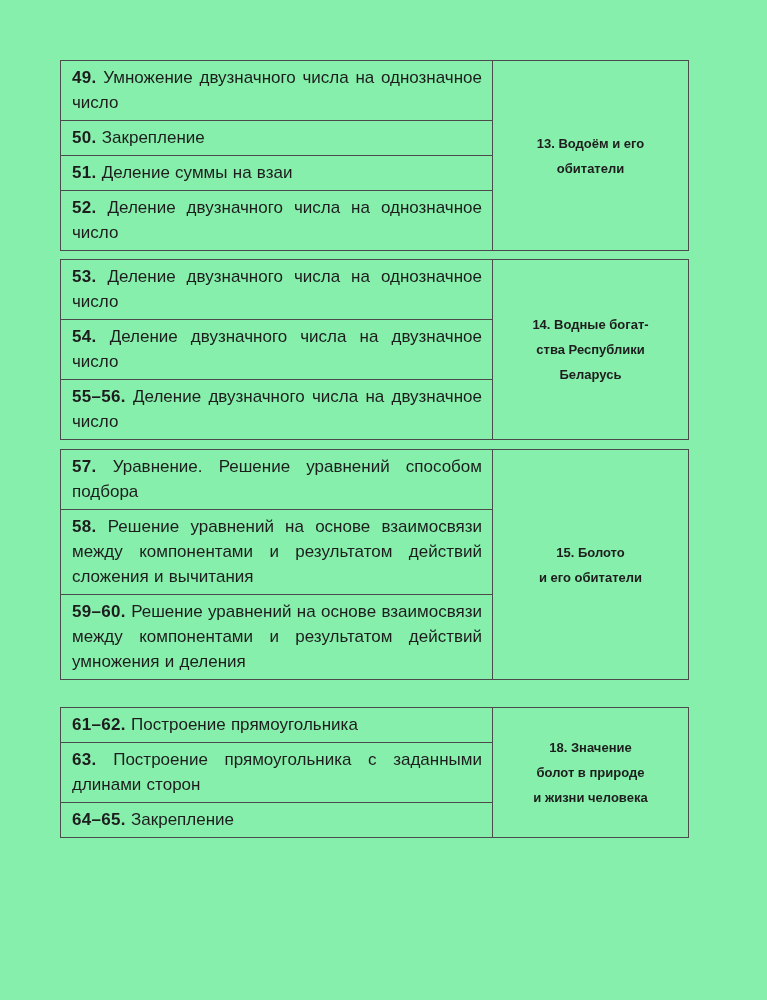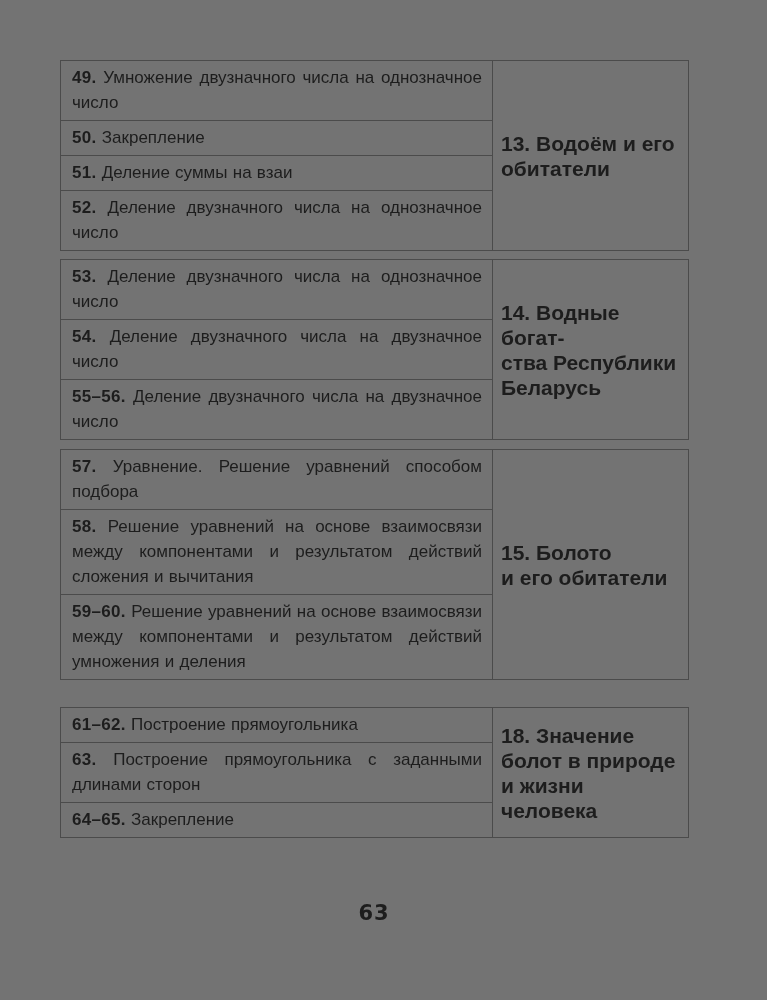--- a/index.html
+++ b/index.html
@@ -10,21 +10,21 @@
   body {
     width: 767px;
     height: 1000px;
     font-family: "Liberation Sans", "DejaVu Sans", sans-serif;
     color: var(--text-color, #1d1d1d);
   }
   .page {
     position: relative;
     width: 767px;
     height: 1000px;
-    background: #737373;
+    background: #86efac;
     overflow: hidden;
   }
   .tables {
     position: absolute;
     top: 60px;
     left: 60px;
     width: 628px;
   }
   table.lesson-table {
     border-collapse: collapse;
@@ -48,23 +48,24 @@
     hyphens: manual;
     -webkit-hyphens: manual;
     word-spacing: 0.5px;
   }
   td.lesson-cell b.lesson-num {
     font-weight: bold;
     letter-spacing: 0.3px;
   }
   td.topic-cell {
     padding: 4px 8px;
-    font-size: 21px;
+    font-size: 13px;
     line-height: 25px;
     font-weight: bold;
+    text-align: center;
     vertical-align: middle;
     white-space: pre-line;
   }
   .page-number {
     position: absolute;
     top: 901px;
     left: 60px;
     width: 628px;
     text-align: center;
     font-size: 21px;
@@ -153,14 +154,13 @@
           </tr>
           <tr>
             <td class="lesson-cell"><b class="lesson-num">63.</b> <span>Построение прямоугольника с заданными длинами сторон</span></td>
           </tr>
           <tr>
             <td class="lesson-cell"><b class="lesson-num">64–65.</b> <span>Закрепление</span></td>
           </tr>
         </tbody>
       </table>
     </div>
-  <div class="page-number">63</div>
 </div>
 
 </body></html>

